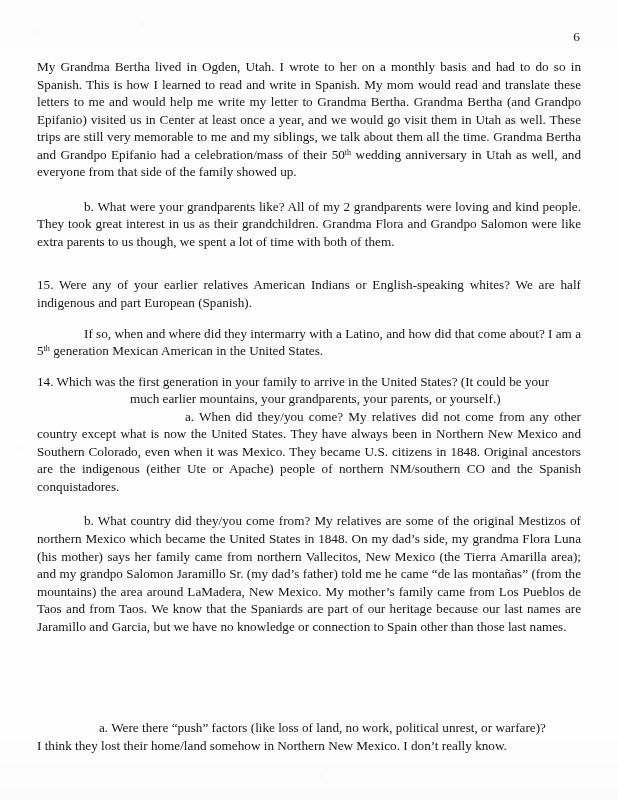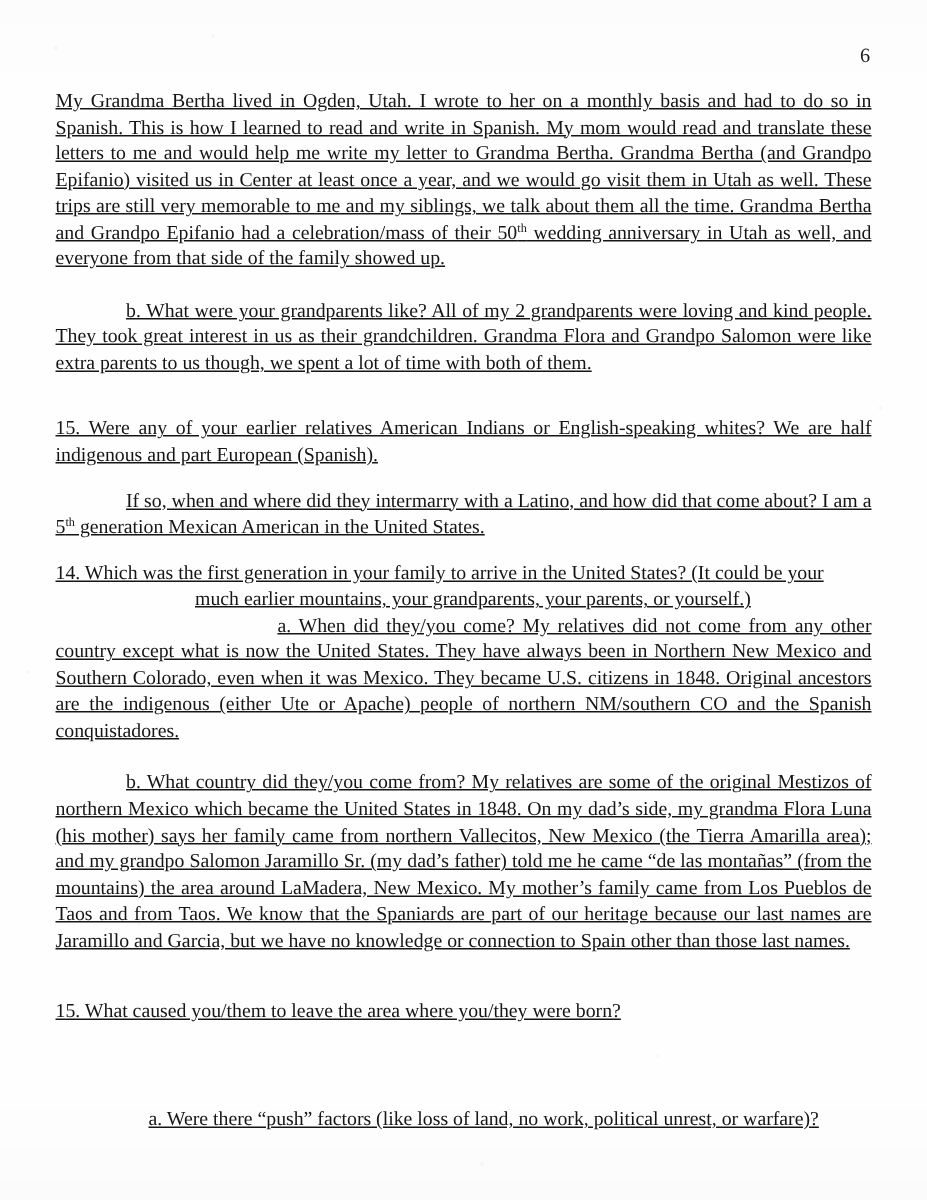--- a/index.html
+++ b/index.html
@@ -56,21 +56,20 @@
 
   p.para {
     margin: 0;
     font-size: 13.2px;
     line-height: 17.55px;
     text-align: justify;
     text-justify: inter-word;
     -webkit-hyphens: none;
     hyphens: none;
     color: #151515;
-    text-decoration: underline;
   }
   .gap-md { height: 13px; }
   .gap-lg { height: 17px; }
   .gap-xl { height: 30px; }
 
   
   p.indent-para   { text-indent: 47px; }
   p.hang-num      { text-indent: 0; }
   p.indent-deep   { text-indent: 148px; }
   p.indent-subq   { text-indent: 62px; margin-top: 37px; }
@@ -116,24 +115,24 @@
     <p class="para indent-mid" style="text-align:left;">much earlier mountains, your grandparents, your parents, or yourself.)</p>
 
     <p class="para indent-deep">a.  When did they/you come?  My relatives did not come from any other country except what is now the United States.  They have always been in Northern New Mexico and Southern Colorado, even when it was Mexico.  They became U.S. citizens in 1848.  Original ancestors are the indigenous (either Ute or Apache) people of northern NM/southern CO and the Spanish conquistadores.</p>
 
     <div class="gap-lg"></div>
 
     <p class="para indent-para">b.  What country did they/you come from?  My relatives are some of the original Mestizos of northern Mexico which became the United States in 1848.  On my dad’s side, my grandma Flora Luna (his mother) says her family came from northern Vallecitos, New Mexico (the Tierra Amarilla area); and my grandpo Salomon Jaramillo Sr. (my dad’s father) told me he came “de las montañas” (from the mountains) the area around LaMadera, New Mexico.  My mother’s family came from Los Pueblos de Taos and from Taos.  We know that the Spaniards are part of our heritage because our last names are Jaramillo and Garcia, but we have no knowledge or connection to Spain other than those last names.</p>
 
     <div class="gap-xl"></div>
 
-    <p class="para hang-num" style="text-align:left;">15.  What caused you/them to leave the area where you/they were born?</p>
 
     <div class="gap-lg"></div>
 
     <p class="para indent-subq" style="text-align:left;">a.  Were there “push” factors (like loss of land, no work, political unrest, or warfare)?</p>
+    <p class="para" style="text-align:left;">I think they lost their home/land somehow in Northern New Mexico.  I don’t really know.</p>
 
     <div class="gap-lg"></div>
 
     <p class="para indent-subq" style="text-align:left;">b.  Were there “pull” factors (like desire for better jobs or education for the children)?</p>
 
   </div>
 </div>
 
 </body></html>

